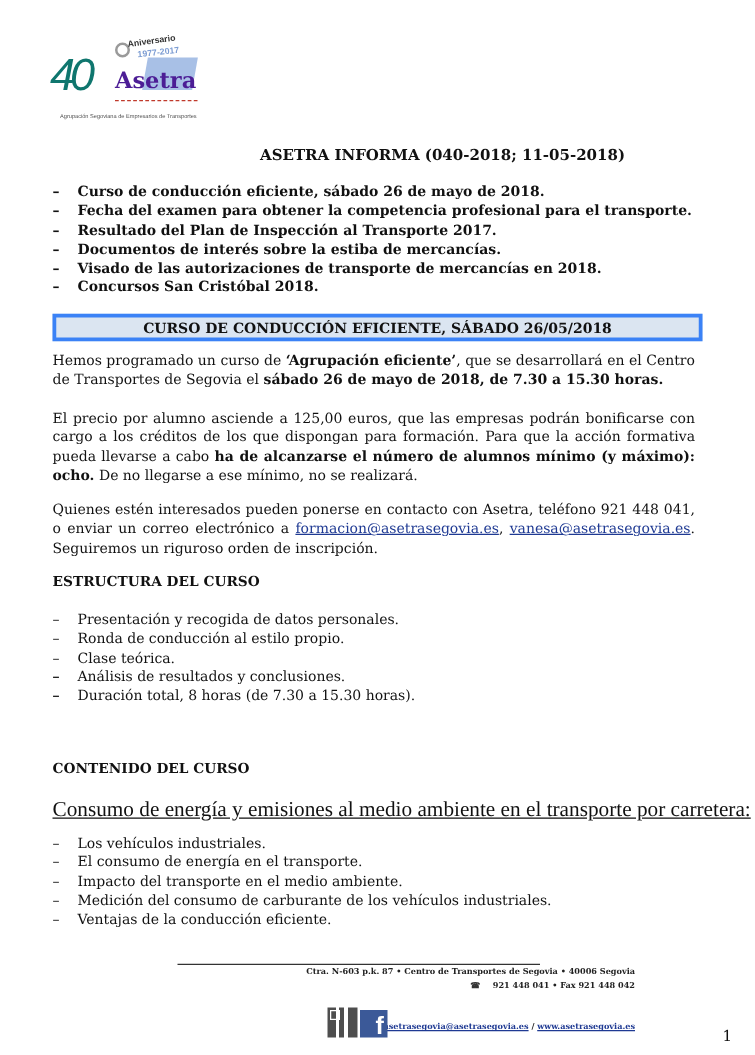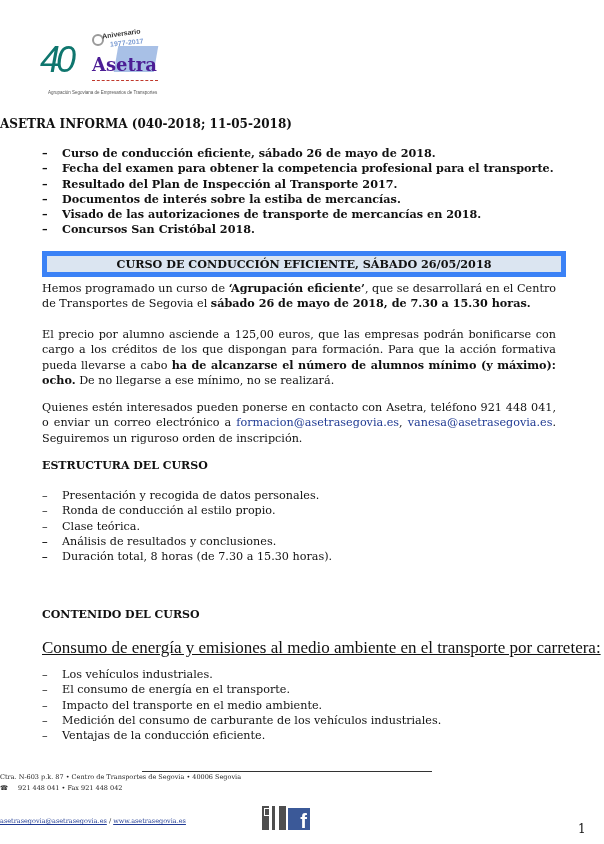--- a/index.html
+++ b/index.html
@@ -12,40 +12,40 @@
   .logo .forty { position: absolute; left: 2px; top: 4px; font-size: 36px; font-style: italic;
                  color: #0f766e; font-family: "Liberation Sans", sans-serif; letter-spacing: -4px; line-height: 56px; }
   .logo .circle-o { position: absolute; left: 54px; top: 6px; width: 8px; height: 8px; border: 2px solid #9a9a9a; border-radius: 50%; }
   .logo .anniv { position: absolute; left: 64px; top: 2px; font-size: 7px; font-weight: bold; color: #333; font-family: "Liberation Sans", sans-serif; transform: rotate(-8deg); }
   .logo .years { position: absolute; left: 72px; top: 11px; font-size: 7px; font-weight: bold; color: #7d9dd3; font-family: "Liberation Sans", sans-serif; transform: rotate(-6deg); }
   .logo .blue-shape { position: absolute; left: 78px; top: 18px; width: 40px; height: 26px; background: #a8c0e6; transform: skewX(-10deg); }
   .logo .brand { position: absolute; left: 54px; top: 26px; font-size: 18px; font-weight: bold; color: #4c1d95; font-family: "DejaVu Serif", serif; }
   .logo .dash-line { position: absolute; left: 54px; top: 52px; width: 66px; border-top: 1px dashed #c0392b; }
   .logo .tagline { position: absolute; left: 10px; top: 62px; font-size: 4.5px; color: #555; font-family: "Liberation Sans", sans-serif; white-space: nowrap; }
 
-  .title { position: absolute; left: 0; width: 500px; top: 117px; text-align: left;
+  .title { position: absolute; left: 0; width: 500px; top: 117px; text-align: right;
            font-weight: bold; font-size: 12px; }
 
   .bullets { position: absolute; left: 42px; margin: 0; padding: 0; list-style: none; font-size: 11.2px; line-height: 15.3px; }
   .bullets li { position: relative; padding-left: 20px; white-space: nowrap; }
   .bullets li .dash { position: absolute; left: 0; top: 0; }
   .bullets.bold li { font-weight: bold; }
 
   .header-box { position: absolute; left: 42px; top: 251px; width: 514px; height: 16px;
-                border: 5px solid #3b82f6; background: #dbe5f1; text-align: center;
+                border: 3px solid #3b82f6; background: #dbe5f1; text-align: center;
                 font-weight: bold; font-size: 11.2px; line-height: 16px; }
 
   .para { position: absolute; left: 42px; width: 514px; font-size: 11.2px; line-height: 15.3px; text-align: justify; margin: 0; }
   .para b { font-weight: bold; }
-  .para a { color: #1f3a93; }
+  .para a { color: #1f3a93; text-decoration: underline; }
   .heading { position: absolute; left: 42px; font-weight: bold; font-size: 11px; }
   .subheading { position: absolute; left: 42px; font-size: 17px; text-decoration: underline; font-family: Liberation Serif, serif; }
 
   .footer-rule { position: absolute; left: 142px; top: 771px; width: 290px; border-top: 1px solid #333; }
-  .footer-line { position: absolute; left: 0; width: 508px; text-align: left; font-size: 6.5px; color: #222; }
+  .footer-line { position: absolute; left: 0; width: 508px; text-align: right; font-size: 6.5px; color: #222; font-weight: bold; }
   .footer-line a { color: #1f3a93; text-decoration: underline; }
   .phone-icon { display: inline-block; margin-right: 10px; color: #333; }
   .qr { position: absolute; left: 262px; top: 806px; width: 24px; height: 24px;
         background:
           linear-gradient(90deg, #222 0 30%, transparent 30% 40%, #222 40% 55%, transparent 55% 70%, #222 70% 100%);
         opacity: 0.8; }
   .qr::before { content: ""; position: absolute; left: 2px; top: 2px; width: 6px; height: 6px; border: 1px solid #fff; }
   .fb { position: absolute; left: 288px; top: 808px; width: 22px; height: 22px; background: #3b5998;
         color: #fff; font-family: "Liberation Sans", sans-serif; font-weight: bold; font-size: 20px;
         line-height: 26px; text-align: right; padding-right: 3px; box-sizing: border-box; overflow: hidden; }

